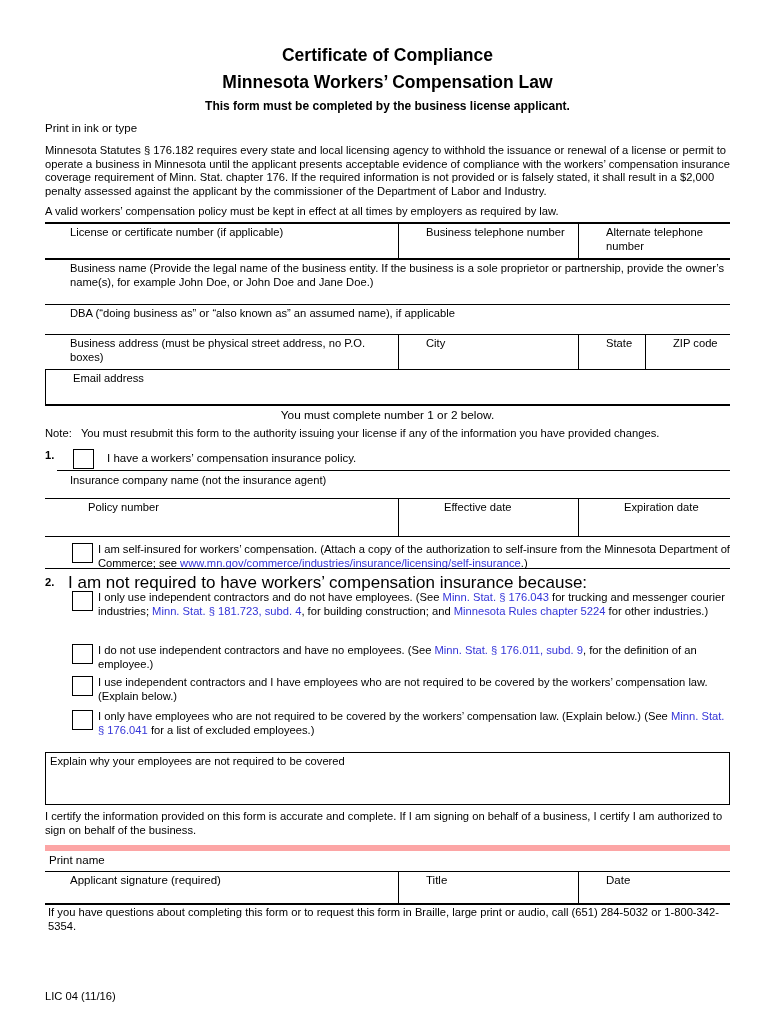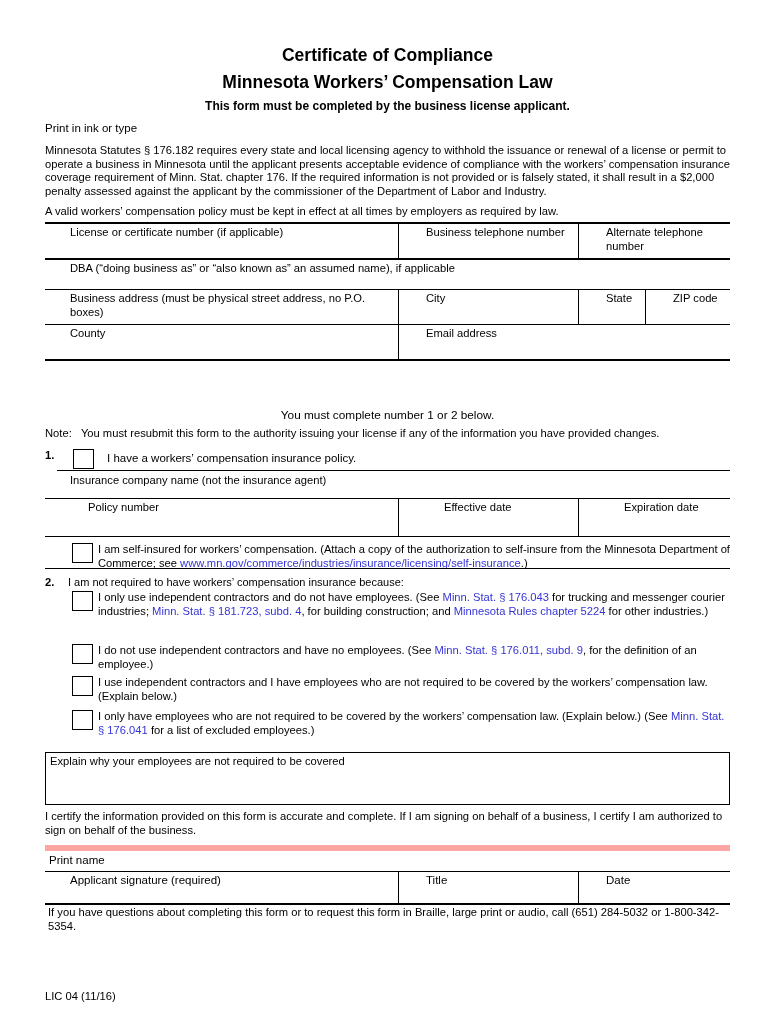--- a/index.html
+++ b/index.html
@@ -49,43 +49,45 @@
       <div class="cell" style="width:353px">
         <span class="lbl">License or certificate number (if applicable)</span>
       </div>
       <div class="cell vline" style="width:180px">
         <span class="lbl">Business telephone number</span>
       </div>
       <div class="cell vline" style="flex:1">
         <span class="lbl">Alternate telephone number</span>
       </div>
     </div>
+    <div class="row" style="height:45px;border-bottom:1px solid #000">
+      <div class="cell" style="flex:1">
+        <span class="lbl">Business name (Provide the legal name of the business entity. If the business is a sole proprietor or partnership, provide the owner’s name(s), for example John Doe, or John Doe and Jane Doe.)</span>
+      </div>
+    </div>
     <div class="row" style="height:30px;border-bottom:1px solid #000">
       <div class="cell" style="flex:1">
         <span class="lbl">DBA (“doing business as” or “also known as” an assumed name), if applicable</span>
       </div>
     </div>
     <div class="row" style="height:35px;border-bottom:1px solid #000">
       <div class="cell" style="width:353px">
         <span class="lbl">Business address (must be physical street address, no P.O. boxes)</span>
       </div>
       <div class="cell vline" style="width:180px">
         <span class="lbl">City</span>
       </div>
       <div class="cell vline" style="width:67px">
         <span class="lbl">State</span>
       </div>
       <div class="cell vline" style="flex:1">
         <span class="lbl">ZIP code</span>
       </div>
     </div>
     <div class="row" style="height:36px;border-bottom:2px solid #000">
-      <div class="cell" style="width:353px">
-        <span class="lbl">County</span>
-      </div>
       <div class="cell vline" style="flex:1">
         <span class="lbl">Email address</span>
       </div>
     </div>
   </div>
 
   <div class="abs b center" style="top:409px;font-size:11.8px">You must complete number 1 or 2 below.</div>
   <div class="abs" style="top:427px">
     <span class="b">Note:</span>
     <span>&nbsp;</span>
@@ -115,21 +117,21 @@
   </div>
 
   <div class="abs item" style="top:543px">
     <div class="cb"></div>
     <div class="itxt"><span class="b">I am self-insured for workers’ compensation.</span><span> (Attach a copy of the authorization to self-insure from the Minnesota Department of Commerce; see </span><span class="lnk">www.mn.gov/commerce/industries/insurance/licensing/self-insurance</span><span>.)</span></div>
   </div>
   <div class="abs hr" style="top:568px"></div>
 
   <div class="abs item" style="top:576px">
     <span class="num2">2.</span>
-    <span class="b" style="font-size:11px">I am not required to have workers’ compensation insurance because:</span>
+    <span class="b" style="font-size:17px">I am not required to have workers’ compensation insurance because:</span>
   </div>
 
   <div class="abs item" style="top:591px">
     <div class="cb"></div>
     <div class="itxt"><span>I only use independent contractors and do not have employees. (See </span><span class="lnk">Minn. Stat. § 176.043</span><span> for trucking and messenger courier industries; </span><span class="lnk">Minn. Stat. § 181.723, subd. 4</span><span>, for building construction; and </span><span class="lnk">Minnesota Rules chapter 5224</span><span> for other industries.)</span></div>
   </div>
   <div class="abs item" style="top:644px">
     <div class="cb"></div>
     <div class="itxt"><span>I do not use independent contractors and have no employees. (See </span><span class="lnk">Minn. Stat. § 176.011, subd. 9</span><span>, for the definition of an employee.)</span></div>
   </div>

